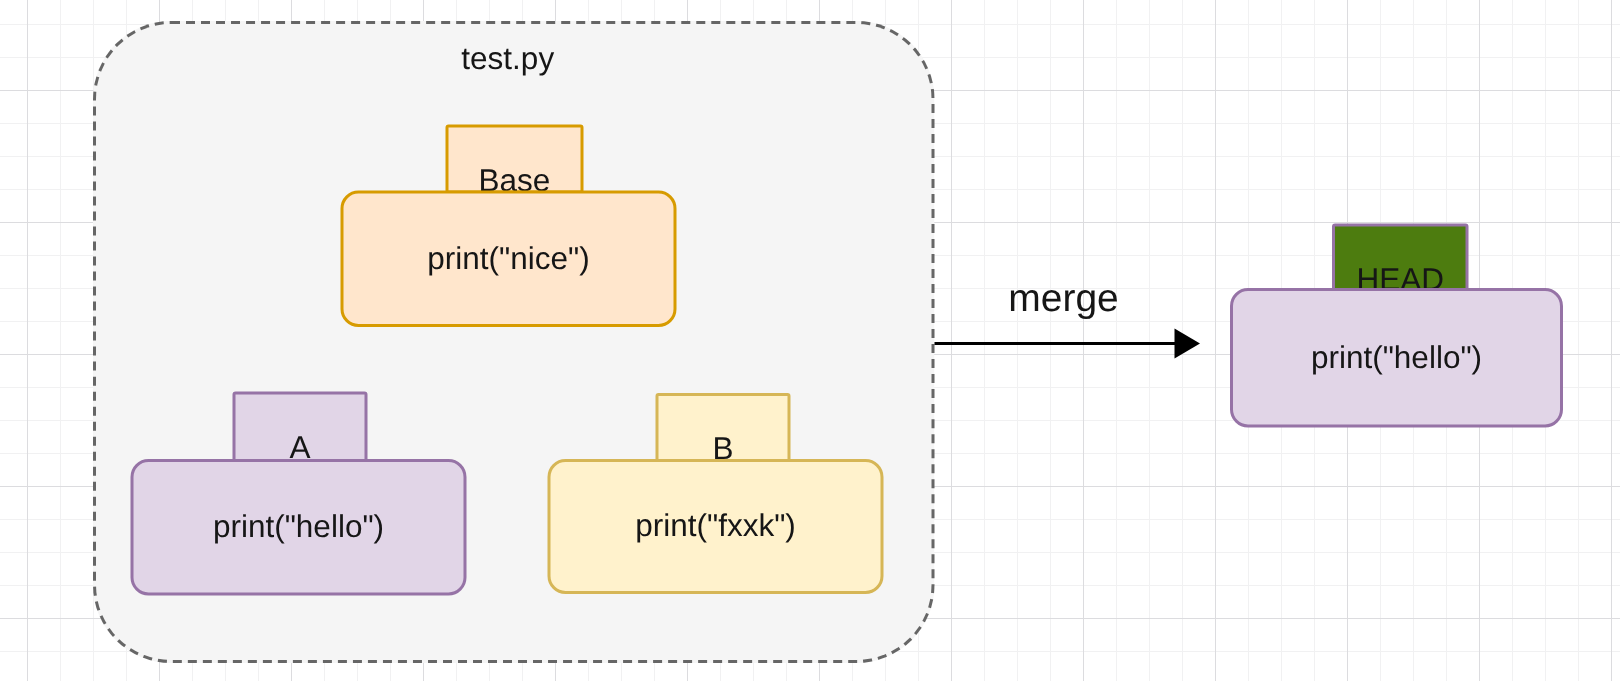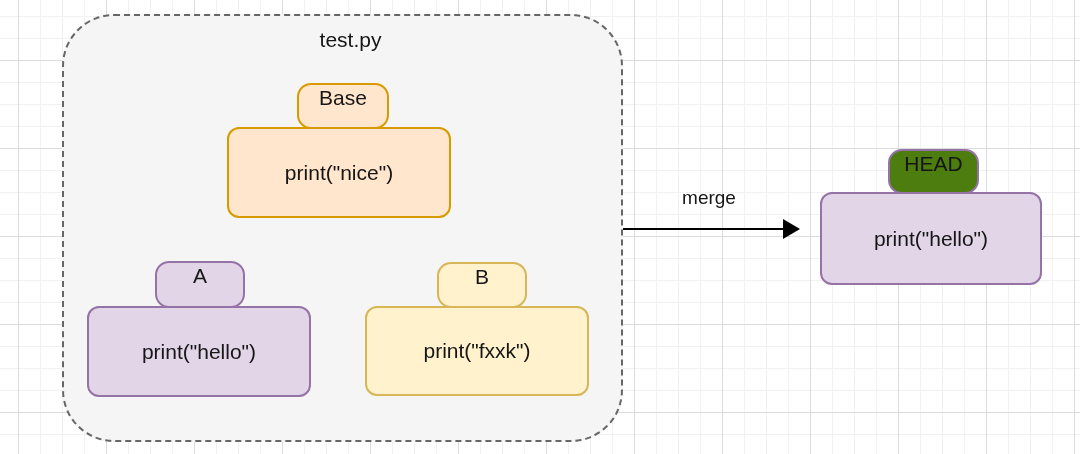--- a/index.html
+++ b/index.html
@@ -22,31 +22,31 @@
   .abs { position: absolute; box-sizing: border-box; }
 
   .file-container {
     left: 62px; top: 14px; width: 561px; height: 428px;
     border: 2px dashed #666666;
     border-radius: 52px;
     background: #f5f5f5;
     z-index: 0;
   }
   .file-title {
-    left: 70px; top: 26px; width: 561px; height: 28px;
+    left: 58px; top: 26px; width: 561px; height: 28px;
     display: flex; align-items: center; justify-content: center;
     font-size: 21px; z-index: 1;
   }
 
   .tab {
     border: 2px solid;
-    border-radius: 14px;
+    border-radius: 2px;
     display: flex; align-items: flex-start; justify-content: center;
     font-size: 21px;
-    padding-top: 1px;
+    padding-top: 24px;
     z-index: 1;
   }
   .node-body {
     border: 2px solid;
     border-radius: 12px;
     display: flex; align-items: center; justify-content: center;
     font-size: 21px;
     z-index: 2;
   }
 
@@ -58,21 +58,21 @@
 
   .b-tab  { left: 437px; top: 262px; width: 90px; height: 46px; }
   .b-body { left: 365px; top: 306px; width: 224px; height: 90px; }
 
   .head-tab  { left: 888px; top: 149px; width: 91px; height: 45px; }
   .head-body { left: 820px; top: 192px; width: 222px; height: 93px; }
 
   .merge-label {
     left: 659px; top: 185px; width: 100px; height: 26px;
     display: flex; align-items: center; justify-content: center;
-    font-size: 19px; z-index: 1;
+    font-size: 26px; z-index: 1;
   }
   .arrow-line {
     left: 623px; top: 228px; width: 163px; height: 2px;
     z-index: 1;
   }
   .arrow-head {
     left: 783px; top: 219px; width: 0; height: 0;
     border-top: 10px solid transparent;
     border-bottom: 10px solid transparent;
     border-left: 17px solid #000;

